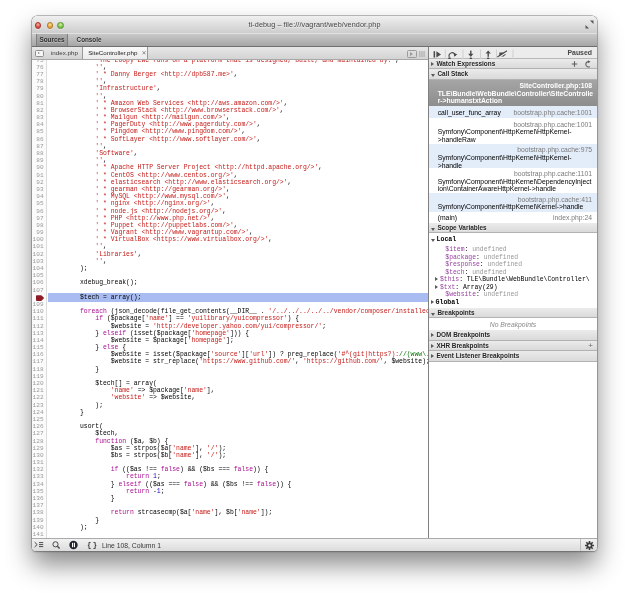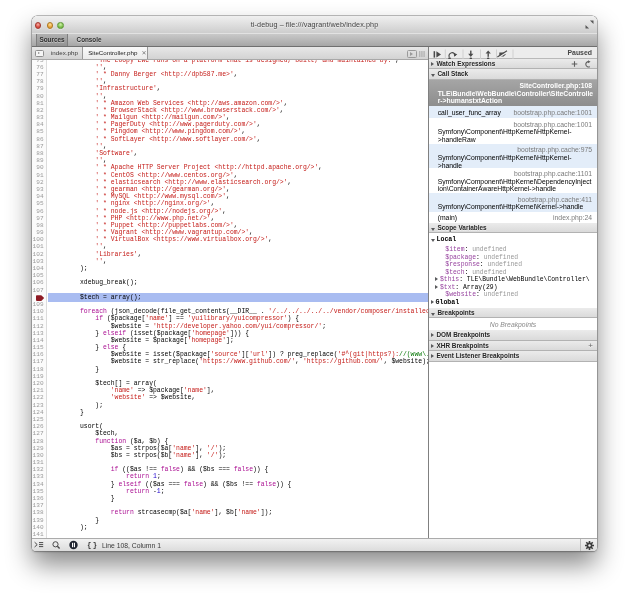--- a/index.html
+++ b/index.html
@@ -96,21 +96,21 @@
 
 #statusbar { position:absolute; left:0; bottom:0; right:0; height:12.7px;
   background:linear-gradient(#f2f2f2,#dcdcdc); border-top:1px solid #ababab; }
 #lineinfo { position:absolute; left:70px; top:3px; font-size:6.8px; color:#3a3a3a; }
 #sb-right { position:absolute; right:0; top:0; width:17px; height:100%; border-left:1px solid #bdbdbd; }
 </style>
 </head>
 <body>
 <div id="win">
   <div id="titlebar">
-    <div id="title">ti-debug – file:///vagrant/web/index.php</div>
+    <div id="title">ti-debug – file:///vagrant/web/vendor.php</div>
     <div class="tl" id="tl-r"></div>
       <div class="tl" id="tl-y"></div>
       <div class="tl" id="tl-g"></div>
     <svg id="fsicon" viewBox="0 0 9 9">
         <path d="M4.9 0.5 L8.5 0.5 L8.5 4.1 Z M4.1 8.5 L0.5 8.5 L0.5 4.9 Z" fill="#585858"></path>
       </svg>
   </div>
   <div id="toolbar">
     <div class="tbtab" id="tb-sources">Sources</div>
     <div class="tbtab" id="tb-console">Console</div>

